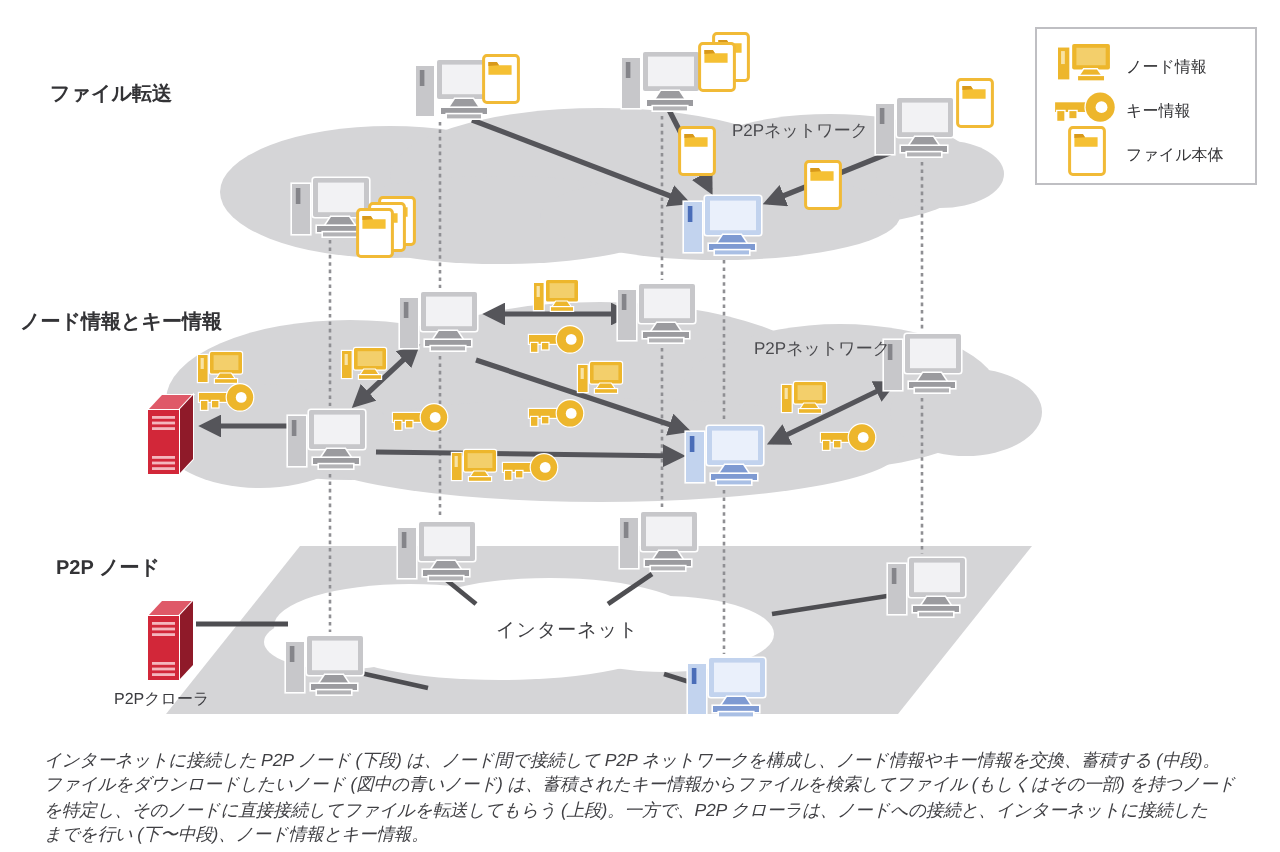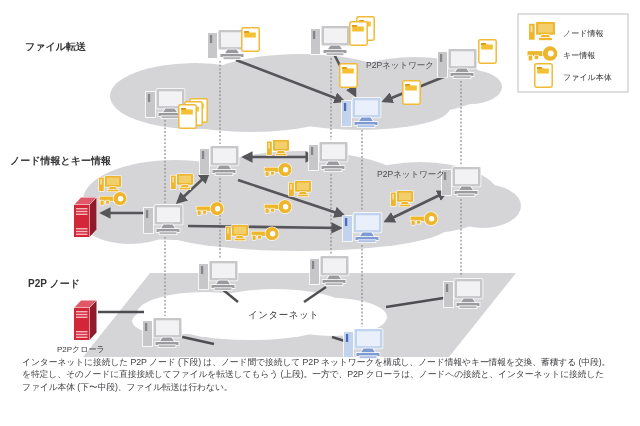--- a/index.html
+++ b/index.html
@@ -9,22 +9,22 @@
   .seclabel{font-size:10px;font-weight:bold;fill:#333336;}
   .netlabel{font-size:8.5px;fill:#4a4a4e;}
   .small{font-size:8px;fill:#3a3a3e;}
   .inet{font-size:9.5px;fill:#3e3e42;letter-spacing:.5px;}
   .legend-label{font-size:8px;fill:#333336;}
   .arrow{stroke:#55555a;stroke-width:2.6;fill:none;}
   .conn{stroke:#4e4e52;stroke-width:2.4;fill:none;}
   .dotted{stroke:#8f8f93;stroke-width:1.3;fill:none;stroke-dasharray:1.8 1.9;}
   .cloud{fill:#d5d5d7;}
   .wcloud{fill:#ffffff;}
-  #caption{position:absolute;left:22px;top:356px;width:600px;
-           font-size:8.8px;line-height:12.4px;color:#3f3f43;letter-spacing:-0.1px;}
+  #caption{position:absolute;left:22px;top:374px;width:600px;
+           font-size:8.8px;line-height:12.4px;color:#3f3f43;letter-spacing:-0.1px;font-style:italic;}
   #caption div{white-space:nowrap;}
 </style>
 </head>
 <body>
 
 <div id="stage">
 <svg width="640" height="426" viewBox="0 0 640 426">
   <defs>
     <marker id="ah" viewBox="0 0 10 10" refX="7.5" refY="5" markerWidth="4.4" markerHeight="4.4" orient="auto-start-reverse">
       <path d="M0 0 L10 5 L0 10 z" fill="#55555a"></path>
@@ -229,16 +229,17 @@
     <text class="legend-label" x="563" y="36">ノード情報</text>
     <use href="#key-icon" transform="translate(527,44) scale(1.1)"></use>
     <text class="legend-label" x="563" y="58">キー情報</text>
     <use href="#file-icon" transform="translate(534,63)"></use>
     <text class="legend-label" x="563" y="80">ファイル本体</text>
   </g>
 </svg>
 
 <div id="caption">
   <div>インターネットに接続した P2P ノード (下段) は、ノード間で接続して P2P ネットワークを構成し、ノード情報やキー情報を交換、蓄積する (中段)。</div>
+  <div>ファイルをダウンロードしたいノード (図中の青いノード) は、蓄積されたキー情報からファイルを検索してファイル (もしくはその一部) を持つノード</div>
   <div>を特定し、そのノードに直接接続してファイルを転送してもらう (上段)。一方で、P2P クローラは、ノードへの接続と、インターネットに接続した</div>
-  <div>ファイル本体 (下〜中段)、ファイル転送は行わない。</div>
+  <div>までを行い (下〜中段)、ノード情報とキー情報。</div>
 </div>
 </div>
 
 </body></html>

